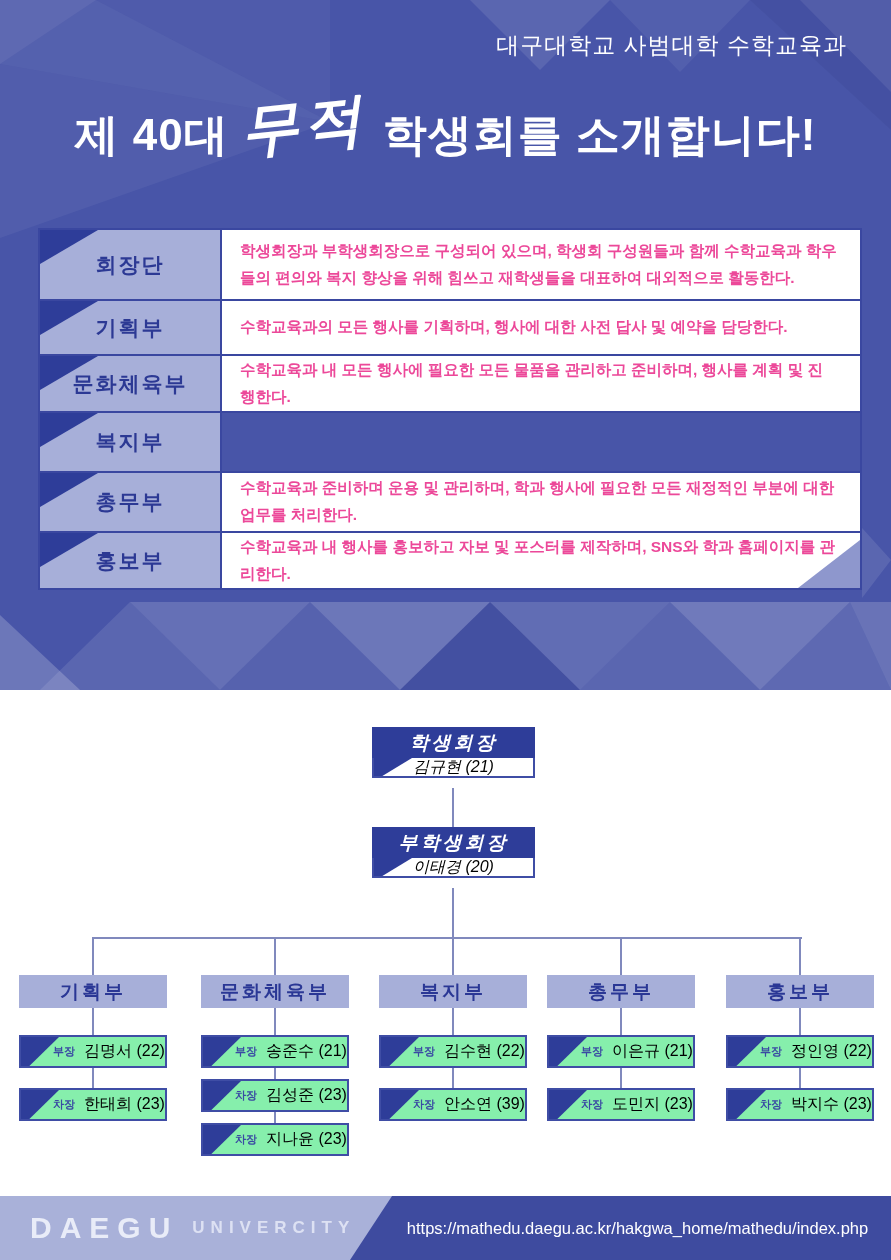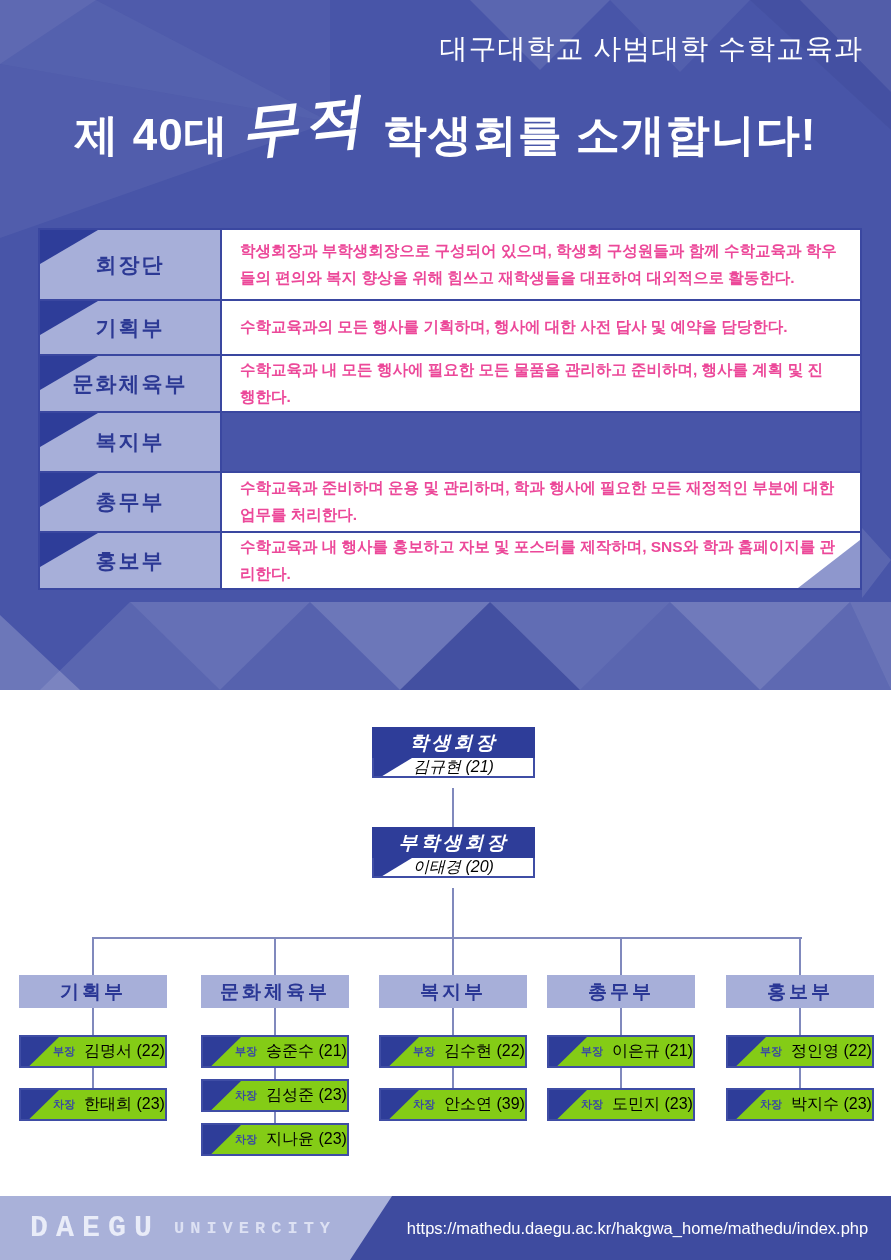--- a/index.html
+++ b/index.html
@@ -6,22 +6,22 @@
   html,body { background:#e8e8e8; }
   .page {
     position:relative; width:891px; height:1260px; margin:0 auto;
     background:#ffffff; overflow:hidden;
     font-family:"Liberation Sans","DejaVu Sans",sans-serif;
   }
   
   .hero { position:absolute; top:0; left:0; width:891px; height:690px; background:#4855a8; }
   .pattern { position:absolute; top:0; left:0; width:891px; height:690px; }
   .school {
-    position:absolute; top:30px; right:28px;
-    font-size:28px; color:#ffffff; letter-spacing:1px;
+    position:absolute; top:30px; right:44px;
+    font-size:23px; color:#ffffff; letter-spacing:1px;
   }
   .title {
     position:absolute; top:96px; left:0; width:100%;
     text-align:center; color:#ffffff; white-space:nowrap;
   }
   .t-bold { font-size:44px; font-weight:bold; letter-spacing:1px; vertical-align:middle; }
   .brush {
     display:inline-block; font-family:"DejaVu Serif","Liberation Serif",serif;
     font-style:italic; font-weight:bold; font-size:58px; letter-spacing:5px;
     transform:rotate(-6deg) translateY(-9px); margin:0 16px 0 12px; vertical-align:middle;
@@ -70,28 +70,28 @@
   .hline { position:absolute; height:2px; background:#8089bd; left:92px; top:247px; width:710px; }
   .drop { top:247px; height:38px; }
   .dept { position:absolute; top:285px; width:148px; }
   .dhead {
     height:33px; background:#a7afd9; color:#2a3795; font-weight:bold; font-size:19px;
     letter-spacing:3px; display:flex; align-items:center; justify-content:center;
   }
   .dconn { width:2px; background:#8089bd; margin:0 auto; height:27px; }
   .dconn.m { height:20px; } .dconn.s { height:11px; }
   .mbox {
-    position:relative; height:33px; background:#84cc16; border:2px solid #3f4da5;
+    position:relative; height:33px; background:#86efac; border:2px solid #3f4da5;
     display:flex; align-items:center; justify-content:center; padding-left:32px;
   }
   .role { font-size:11px; font-weight:bold; color:#3a4aa3; margin-right:9px; flex:0 0 auto; }
   .mname { font-size:16px; color:#000000; }
   
   .footer { position:absolute; left:0; top:1196px; width:891px; height:64px; background:#a9b1d9; }
-  .footer-left { position:absolute; left:30px; top:0; height:100%; display:flex; align-items:baseline;font-family:Liberation Mono, monospace; }
+  .footer-left { position:absolute; left:30px; top:0; height:100%; display:flex; align-items:baseline; }
   .brand { font-size:30px; font-weight:bold; letter-spacing:8px; color:#e9ecf8; align-self:center; }
   .brand-sub { font-size:17px; font-weight:bold; letter-spacing:6px; color:#dde1f3; margin-left:14px; align-self:center; }
   .footer-right {
     position:absolute; left:350px; top:0; width:541px; height:100%; background:#3e4b9f;
     clip-path:polygon(42px 0,100% 0,100% 100%,0 100%);
     display:flex; align-items:center; justify-content:center;
   }
   .url { font-size:16.5px; color:#ffffff; padding-left:34px; }
 </style>
 </head>

